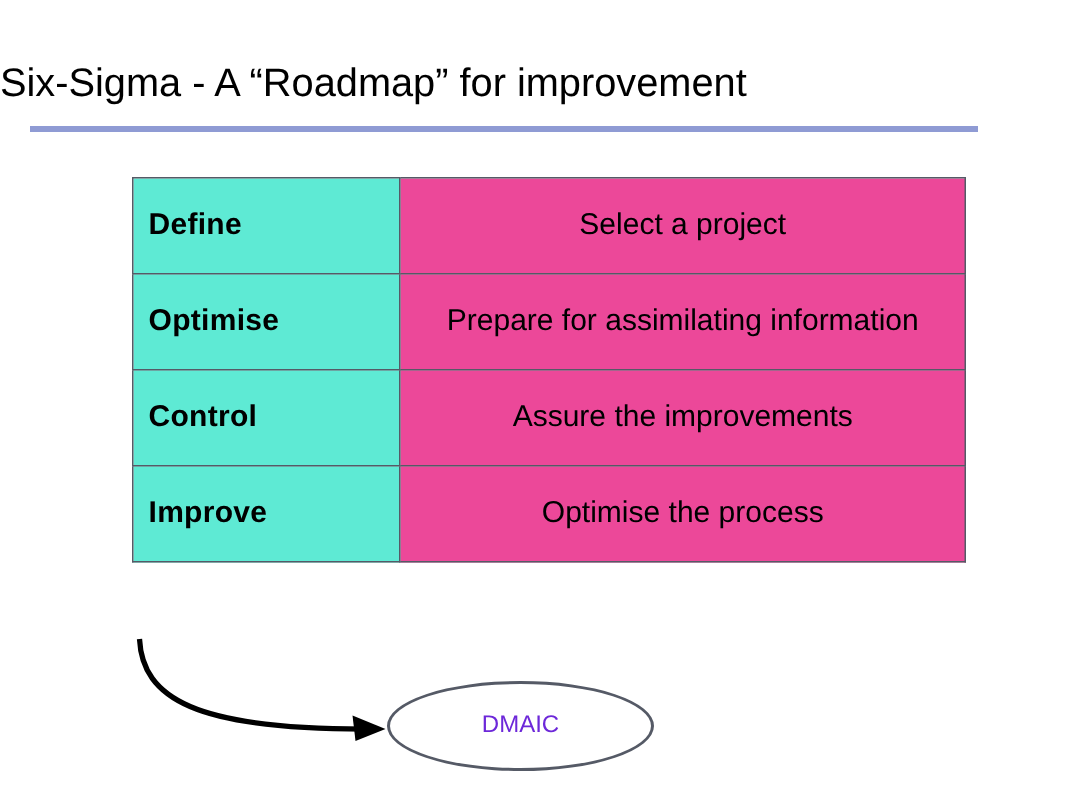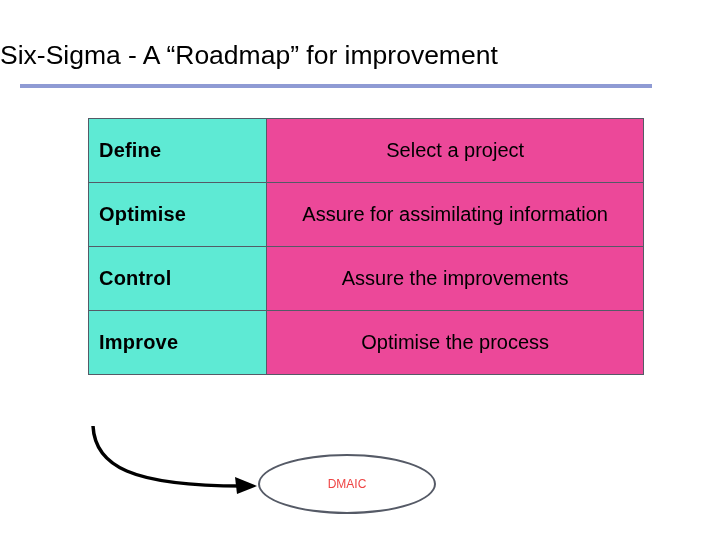--- a/index.html
+++ b/index.html
@@ -86,22 +86,22 @@
     box-sizing: border-box;
   }
   .dmaic-label {
     position: absolute;
     left: 0;
     top: 0;
     width: 178px;
     height: 60px;
     line-height: 60px;
     text-align: center;
-    font-size: 12px;
-    color: #ef4444;
+    font-size: 16px;
+    color: #6d28d9;
   }
   .arrow-svg {
     position: absolute;
     left: 85px;
     top: 424px;
     width: 190px;
     height: 80px;
   }
 </style>
 </head>
@@ -113,21 +113,21 @@
   <div class="title-rule"></div>
 
   <table class="table">
     <tbody>
       <tr>
         <td class="cell-phase">Define</td>
         <td class="cell-desc">Select a project</td>
       </tr>
       <tr>
         <td class="cell-phase">Optimise</td>
-        <td class="cell-desc">Assure for assimilating information</td>
+        <td class="cell-desc">Prepare for assimilating information</td>
       </tr>
       <tr>
         <td class="cell-phase">Control</td>
         <td class="cell-desc">Assure the improvements</td>
       </tr>
       <tr>
         <td class="cell-phase">Improve</td>
         <td class="cell-desc">Optimise the process</td>
       </tr>
     </tbody>

